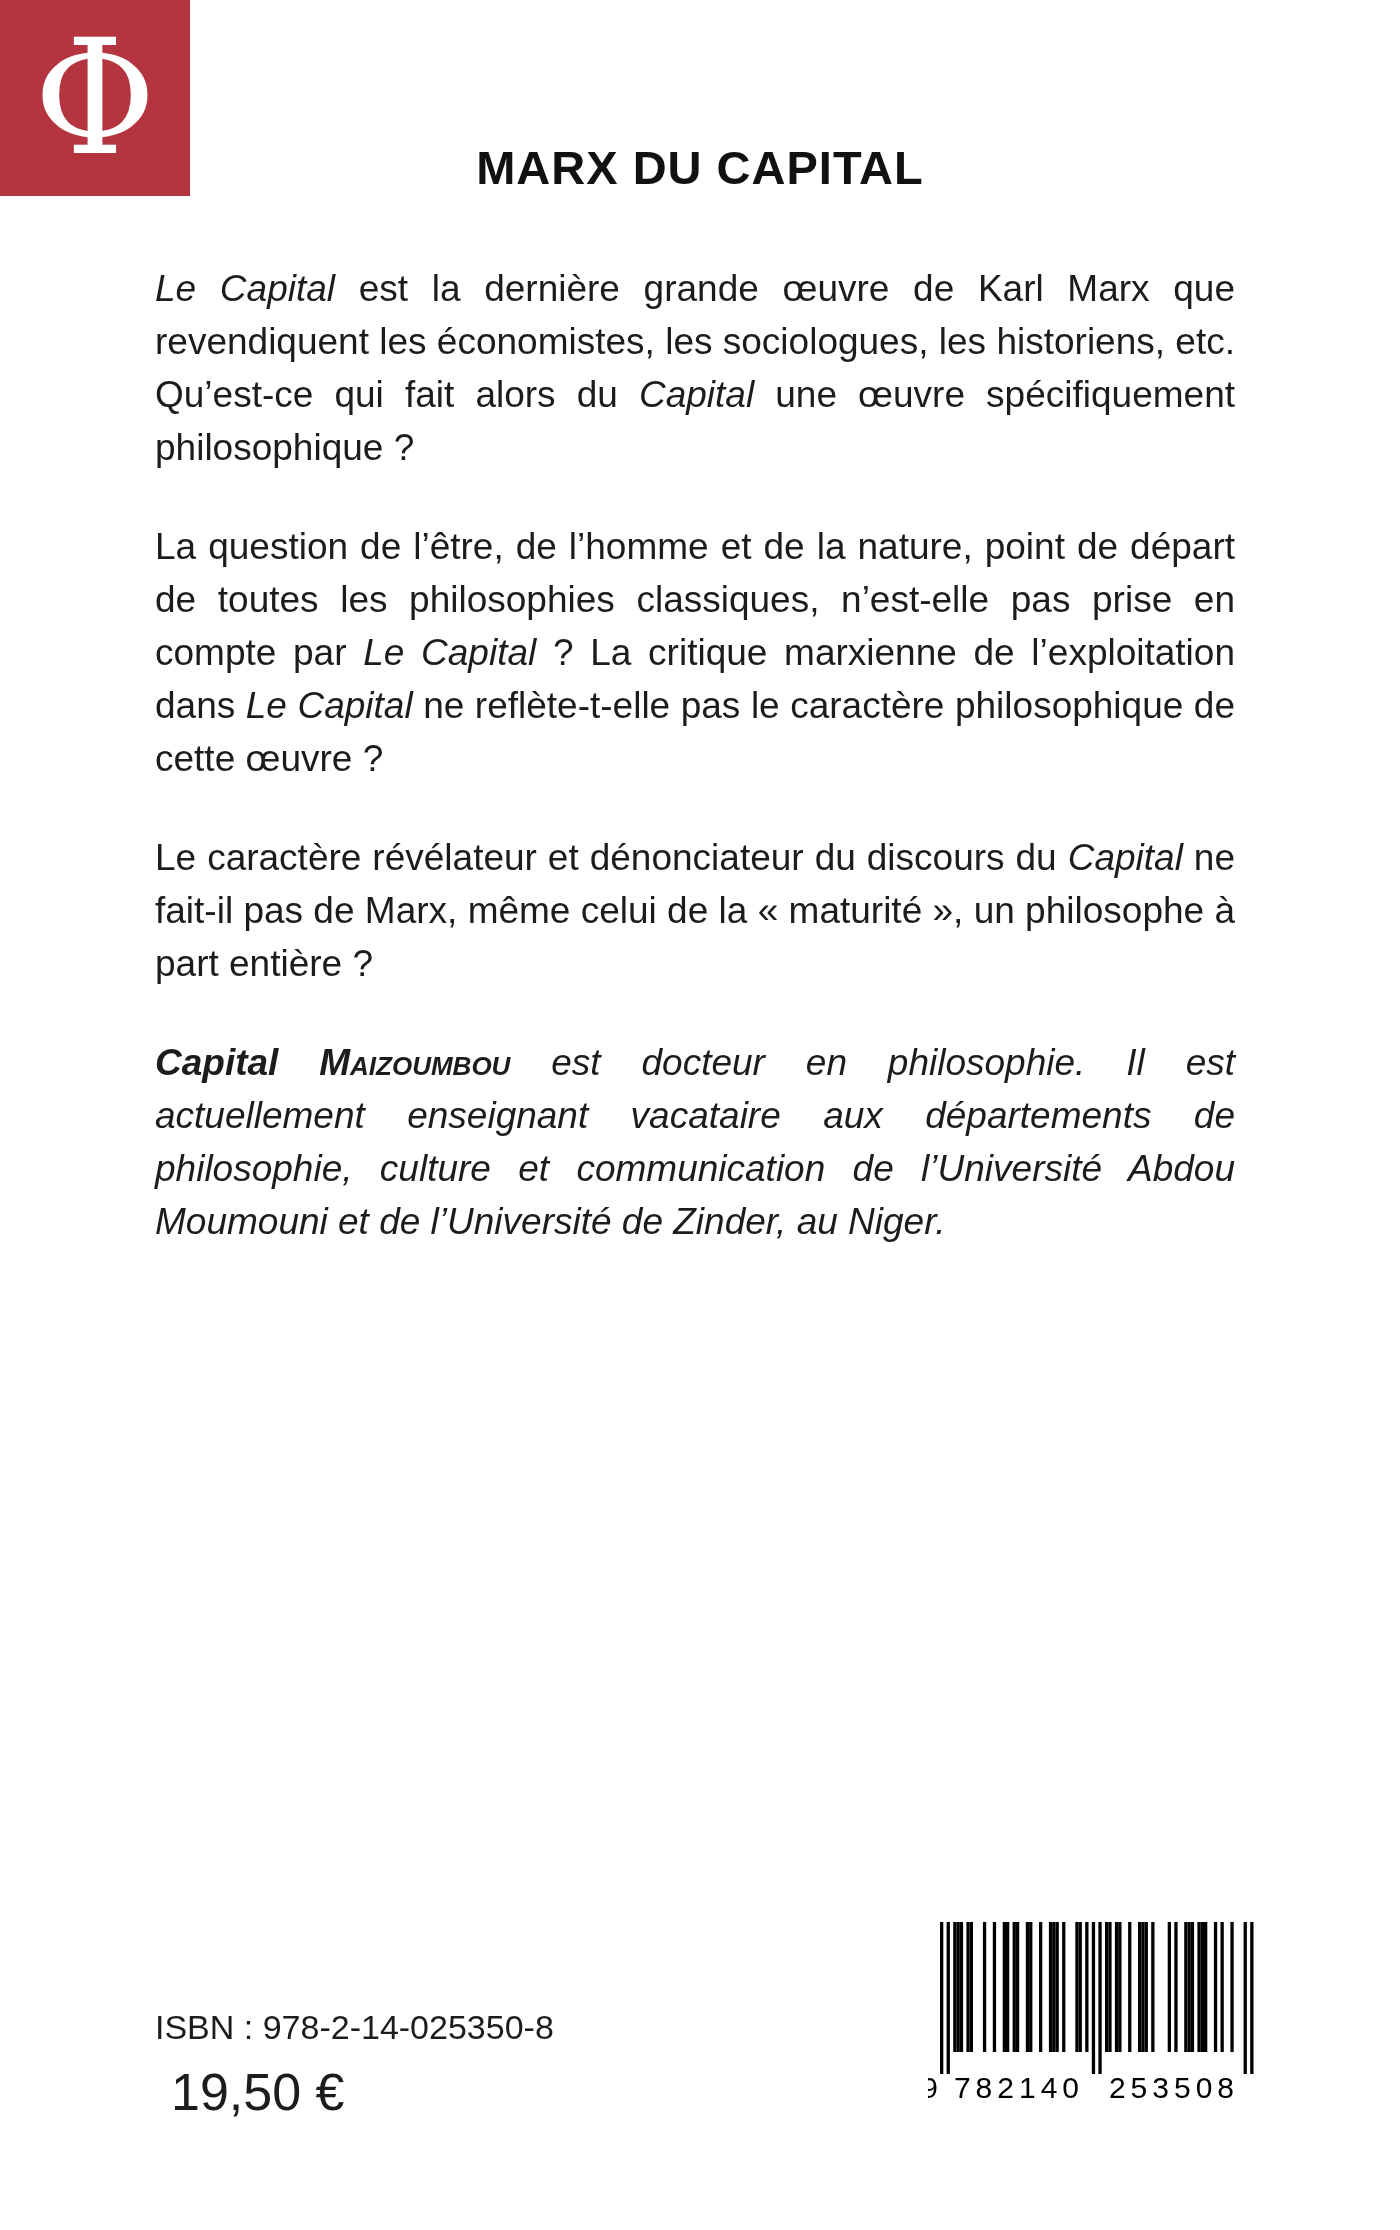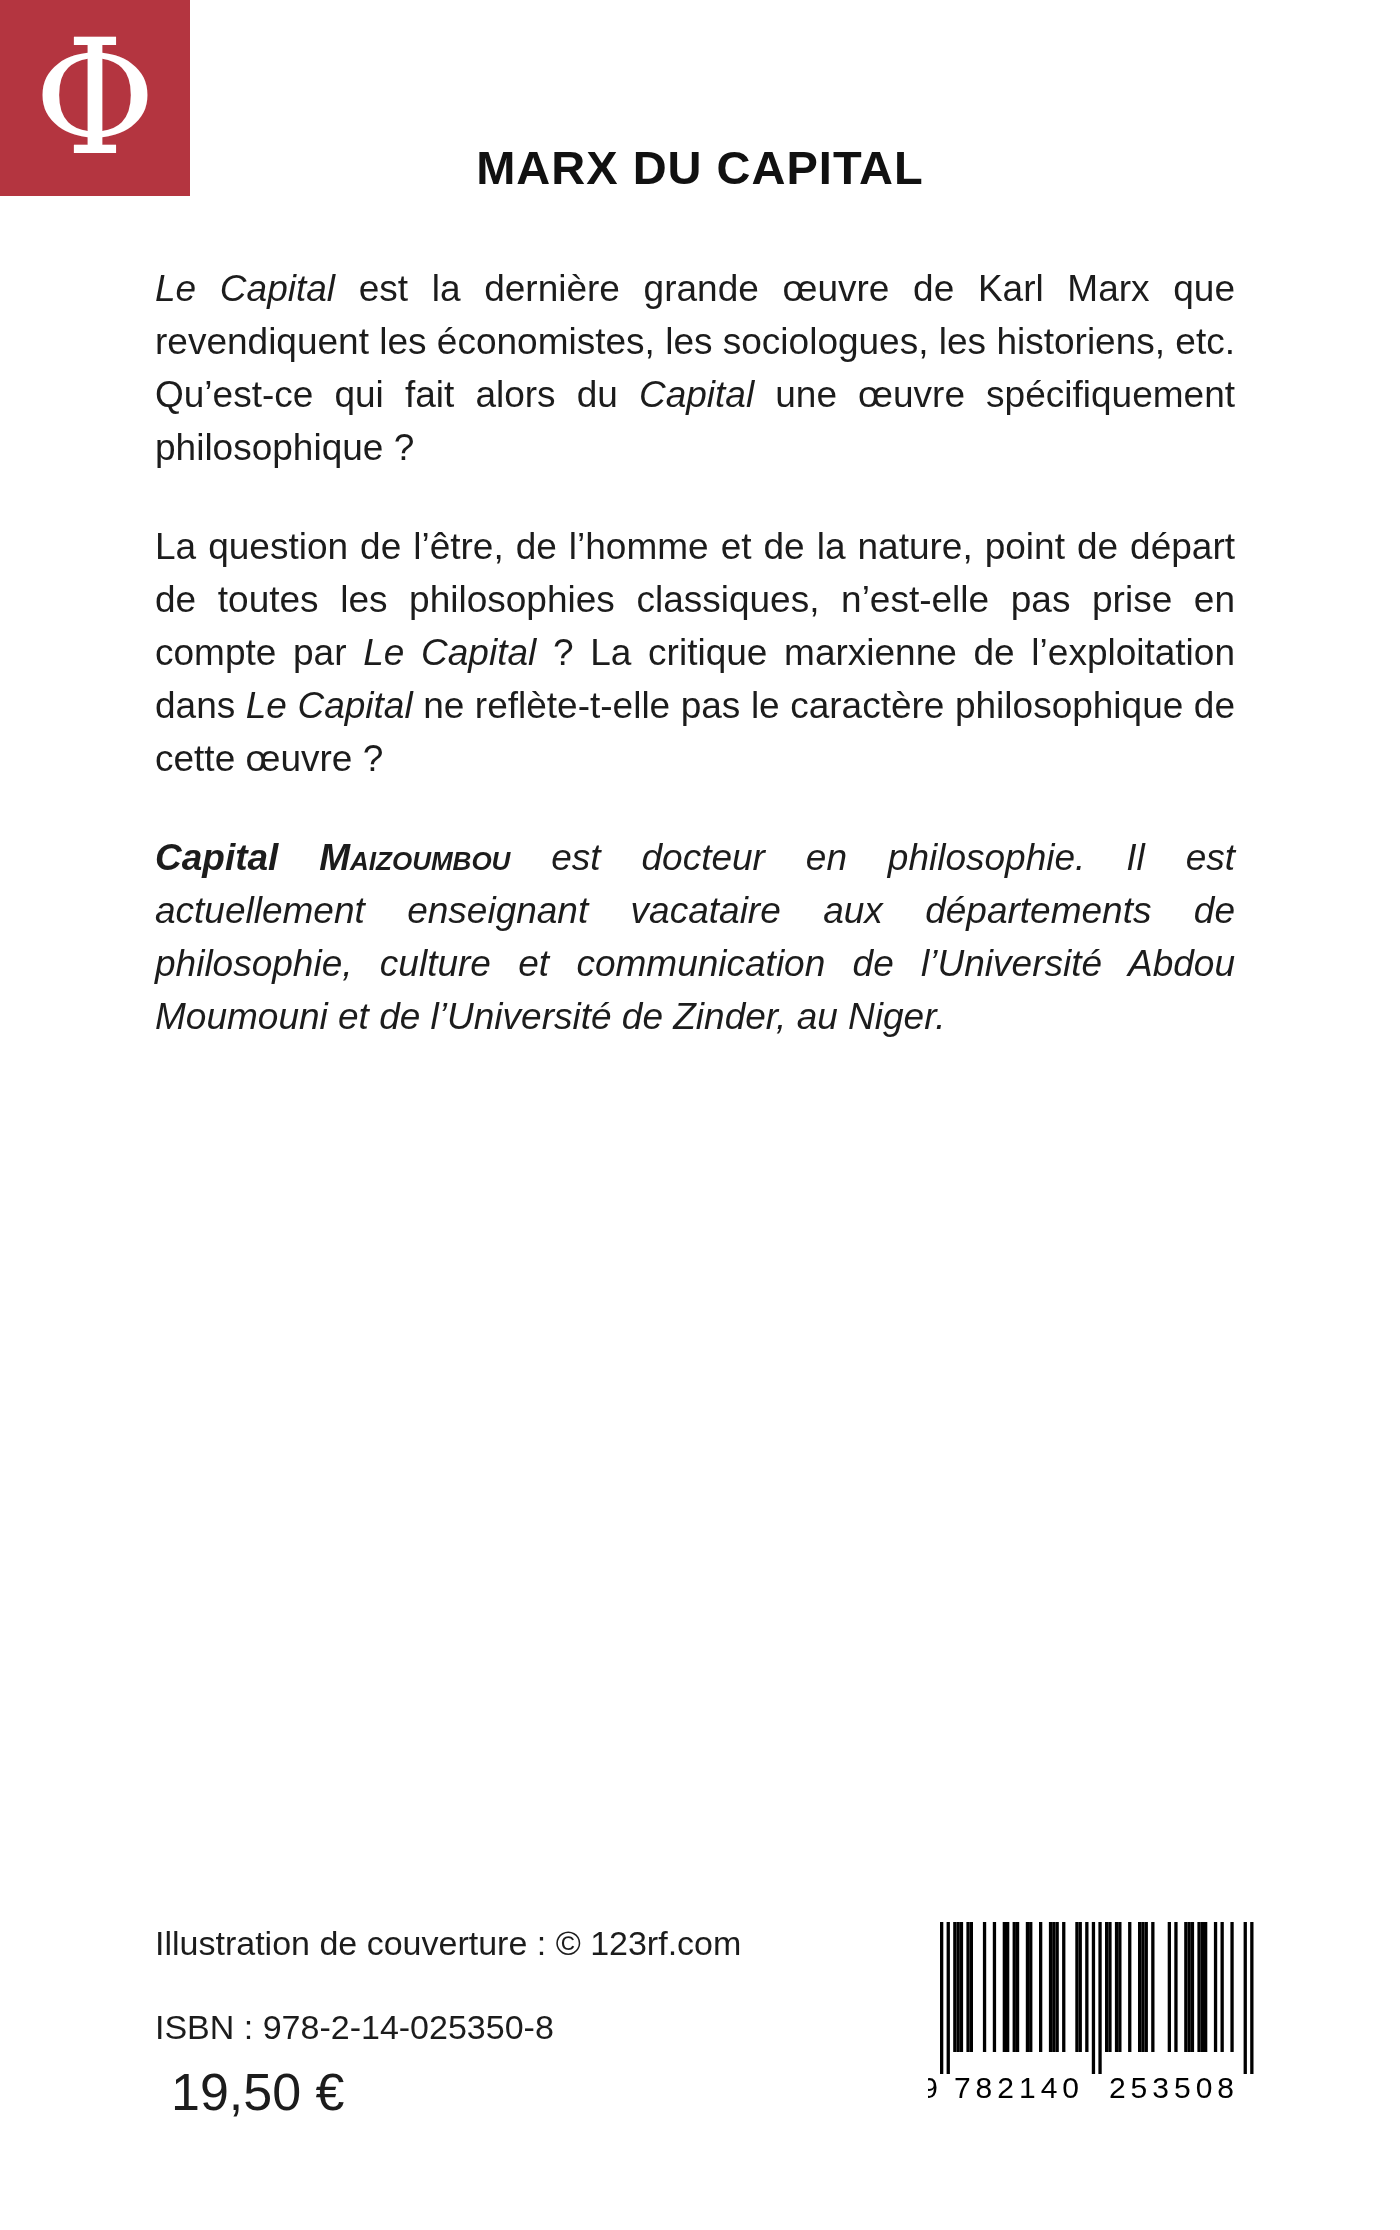--- a/index.html
+++ b/index.html
@@ -85,24 +85,24 @@
 
   <div class="logo">
     <span class="phi">Φ</span>
   </div>
 
   <div class="title">MARX DU CAPITAL</div>
 
   <div class="body-block">
     <p><span class="i">Le Capital</span><span> est la dernière grande œuvre de Karl Marx que revendiquent les économistes, les sociologues, les historiens, etc. Qu’est-ce qui fait alors du </span><span class="i">Capital</span><span> une œuvre spécifiquement philosophique ?</span></p>
     <p><span>La question de l’être, de l’homme et de la nature, point de départ de toutes les philosophies classiques, n’est-elle pas prise en compte par </span><span class="i">Le Capital</span><span> ? La critique marxienne de l’exploitation dans </span><span class="i">Le Capital</span><span> ne reflète-t-elle pas le caractère philosophique de cette œuvre ?</span></p>
+    <p><span>Le caractère révélateur et dénonciateur du discours du </span><span class="i">Capital</span><span> ne fait-il pas de Marx, même celui de la « maturité », un philosophe à part entière ?</span></p>
     <p class="bio"><span class="i b">Capital </span><span class="i b sc">Maizoumbou</span><span class="i"> est docteur en philosophie. Il est actuellement enseignant vacataire aux départements de philosophie, culture et communication de l’Université Abdou Moumouni et de l’Université de Zinder, au Niger.</span></p>
   </div>
 
-  <div class="credit">Illustration de couverture : © 123rf.com</div>
   <div class="isbn">ISBN : 978-2-14-025350-8</div>
   <div class="price">19,50 €</div>
 
   <div class="barcode">
     <svg width="326" height="184" viewBox="0 0 326 184">
       <g>
           <rect x="12.00" y="0" width="3.30" height="152" fill="#000"></rect>
           <rect x="18.60" y="0" width="3.30" height="152" fill="#000"></rect>
           <rect x="25.20" y="0" width="3.30" height="130" fill="#000"></rect>
           <rect x="28.50" y="0" width="3.30" height="130" fill="#000"></rect>

